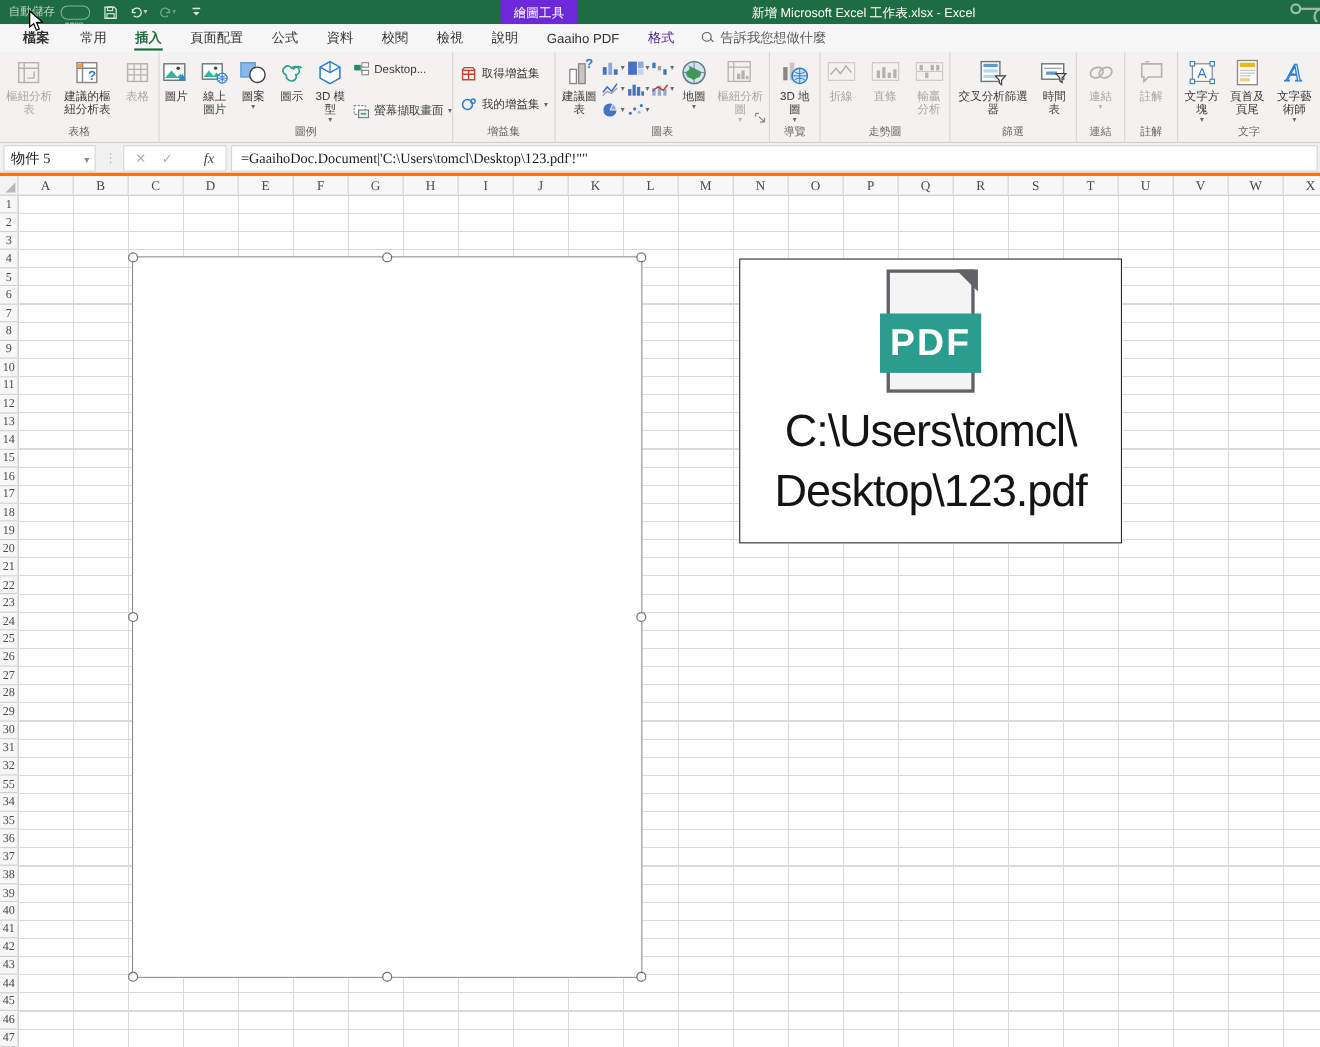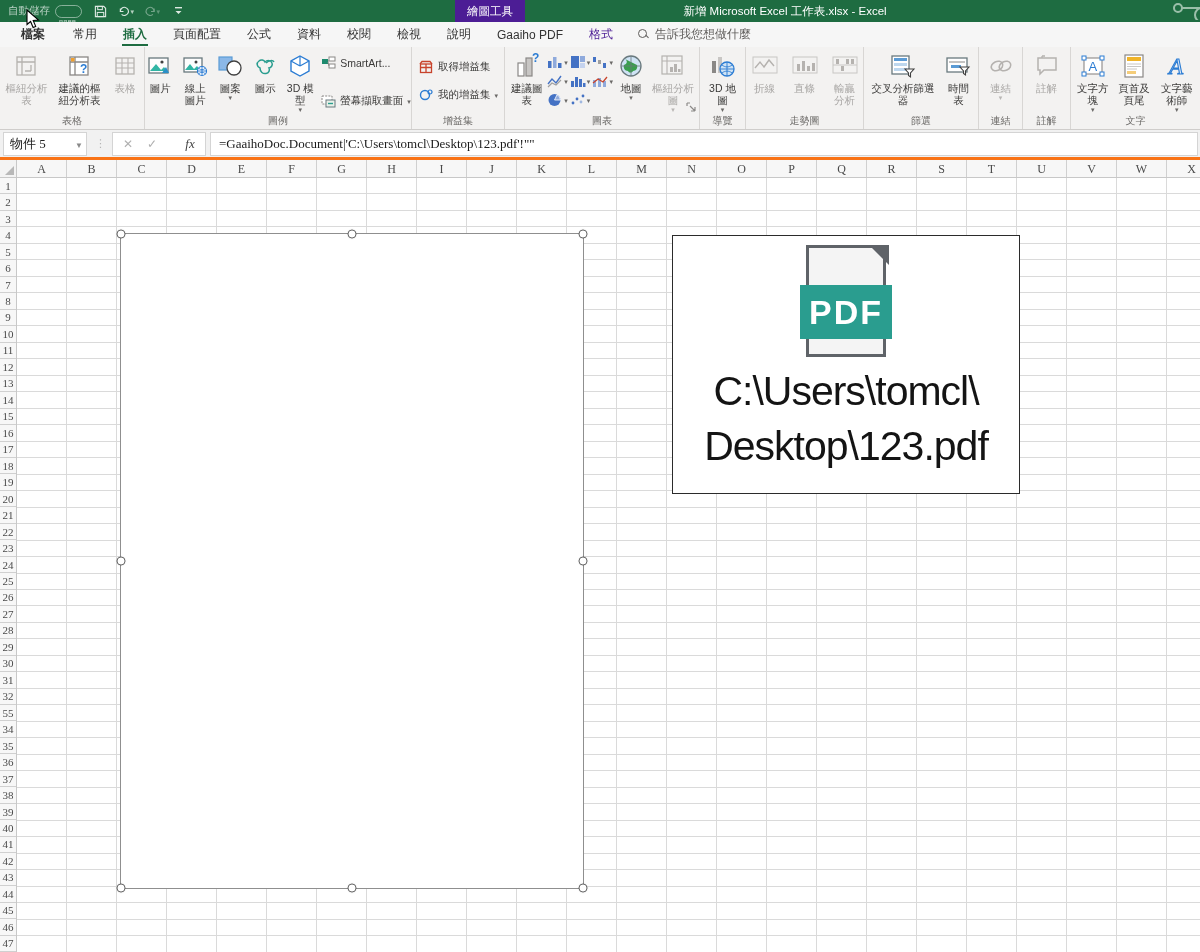--- a/index.html
+++ b/index.html
@@ -8,21 +8,21 @@
 
   
   .titlebar { position:absolute; left:0; top:0; width:1200px; height:22px; background:#1e6c41; color:#fff; }
   .qat { position:absolute; left:8px; top:0; height:22px; display:flex; align-items:center; gap:10px; opacity:.85; }
   .autosave { display:flex; align-items:center; gap:5px; font-size:10.5px; color:rgba(255,255,255,.8); }
   .as-toggle { display:flex; align-items:center; gap:13px; border:1px solid rgba(255,255,255,.55); border-radius:8px; height:13px; padding:0 5px 0 3px; font-size:8.5px; color:rgba(255,255,255,.85);flex-direction:column; }
   .as-dot { width:7px; height:7px; border-radius:50%; background:rgba(255,255,255,.85); }
   .qbtn { width:16px; height:16px; display:flex; align-items:center; justify-content:center; }
   .qbtn svg { display:block; }
   .qdim { opacity:.45; }
-  .chip { position:absolute; left:455px; top:0; height:22px; padding:8px 12px; background:#4c1d95; font-size:11.5px; display:flex; align-items:center; color:#fff; }
+  .chip { position:absolute; left:455px; top:0; height:22px; padding:8px 12px; background:#6d28d9; font-size:11.5px; display:flex; align-items:center; color:#fff; }
   .wtitle { position:absolute; left:785px; top:0; height:22px; transform:translateX(-50%); display:flex; align-items:center; font-size:11.5px; color:#fff; white-space:nowrap; }
   .acct-partial { position:absolute; right:-10px; top:2px; opacity:.7; }
 
   
   .tabrow { position:absolute; left:0; top:22px; width:1200px; height:25px; background:#f6f6f6; display:flex; align-items:stretch; padding-left:6px; }
   .tab { position:relative; display:flex; align-items:center; padding:0 13px; font-size:12px; color:#333; cursor:default; white-space:nowrap; }
   .tab.file { font-weight:bold; padding:0 15px; }
   .tab.active { color:#1e6c41; font-weight:bold; }
   .tab.active::after { content:""; position:absolute; left:12px; right:12px; bottom:1px; height:2.5px; background:#1e6c41; }
   .tab.ctx { color:#4c1d95; }
@@ -274,21 +274,21 @@
       <div class="smallstack">
         <div class="sbtn">
           <span class="sic">
               <svg width="15" height="14" viewBox="0 0 15 14">
                 <rect x="1" y="3" width="6" height="5" fill="#1e8a6e"></rect>
                 <rect x="8" y="1" width="6" height="4" fill="#fff" stroke="#8a8886"></rect>
                 <rect x="8" y="8" width="6" height="4" fill="#fff" stroke="#8a8886"></rect>
                 <path d="M7 5h1M7 6l1 4" stroke="#8a8886" fill="none"></path>
               </svg>
             </span>
-          <span>SmartArt...</span>
+          <span>Desktop...</span>
         </div>
         <div class="sbtn">
           <span class="sic">
               <svg width="15" height="14" viewBox="0 0 15 14">
                 <rect x="1" y="2" width="10" height="8" fill="#fff" stroke="#8a8886" stroke-dasharray="2 1.2"></rect>
                 <rect x="5" y="6" width="9" height="7" fill="#e8f0e8" stroke="#69797e"></rect>
                 <path d="M7 9.5h5" stroke="#2a9d8f" stroke-width="1.4"></path>
               </svg>
             </span>
           <span>螢幕擷取畫面</span>

